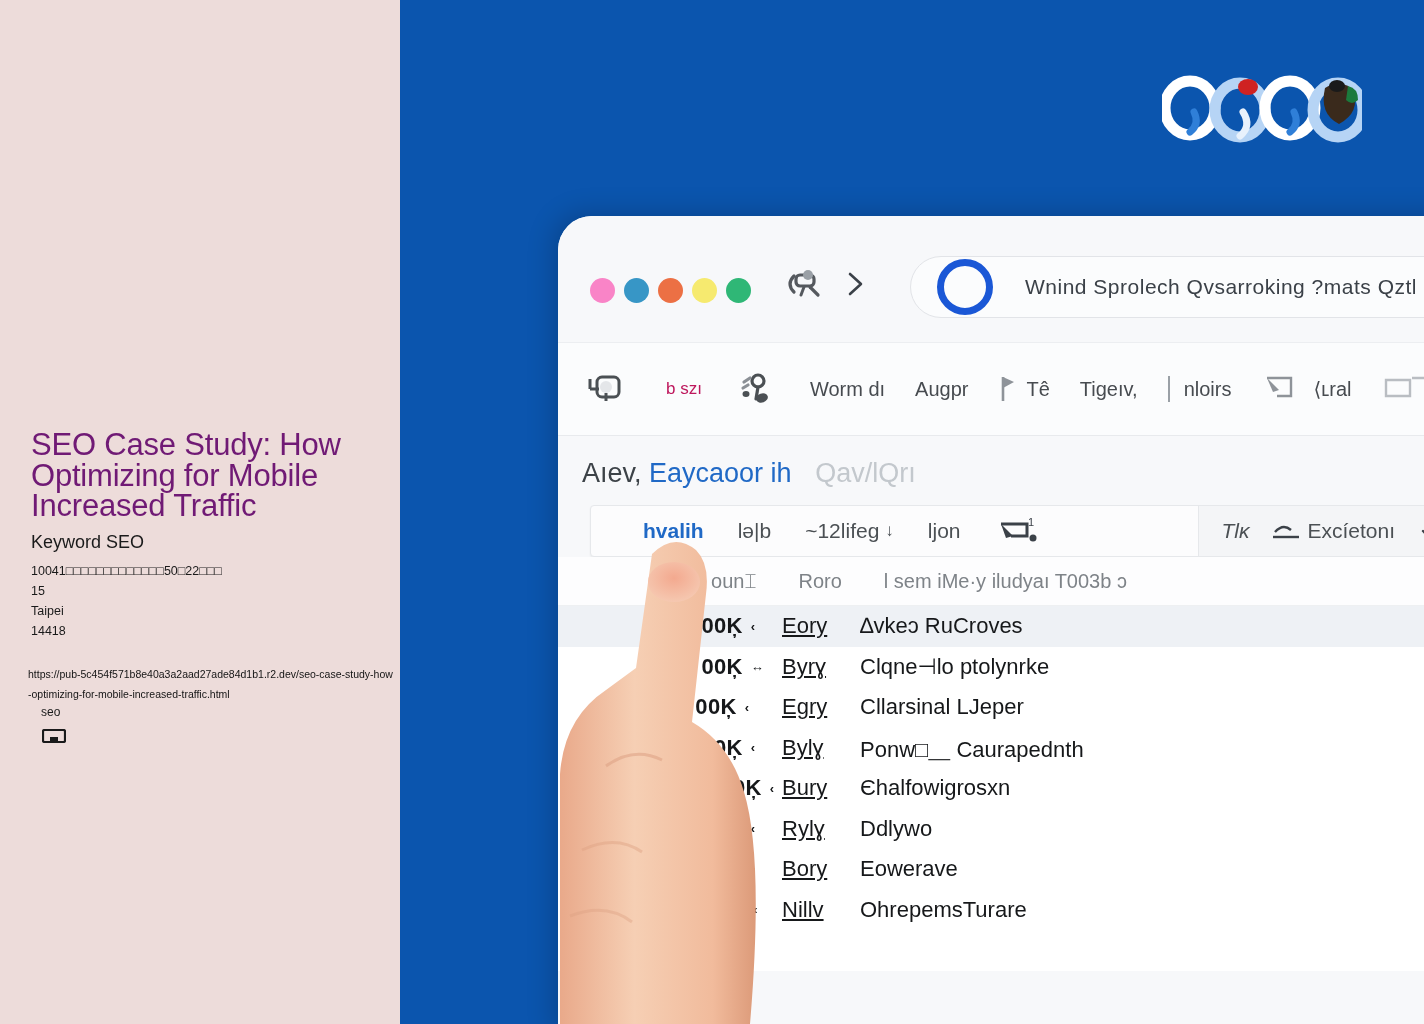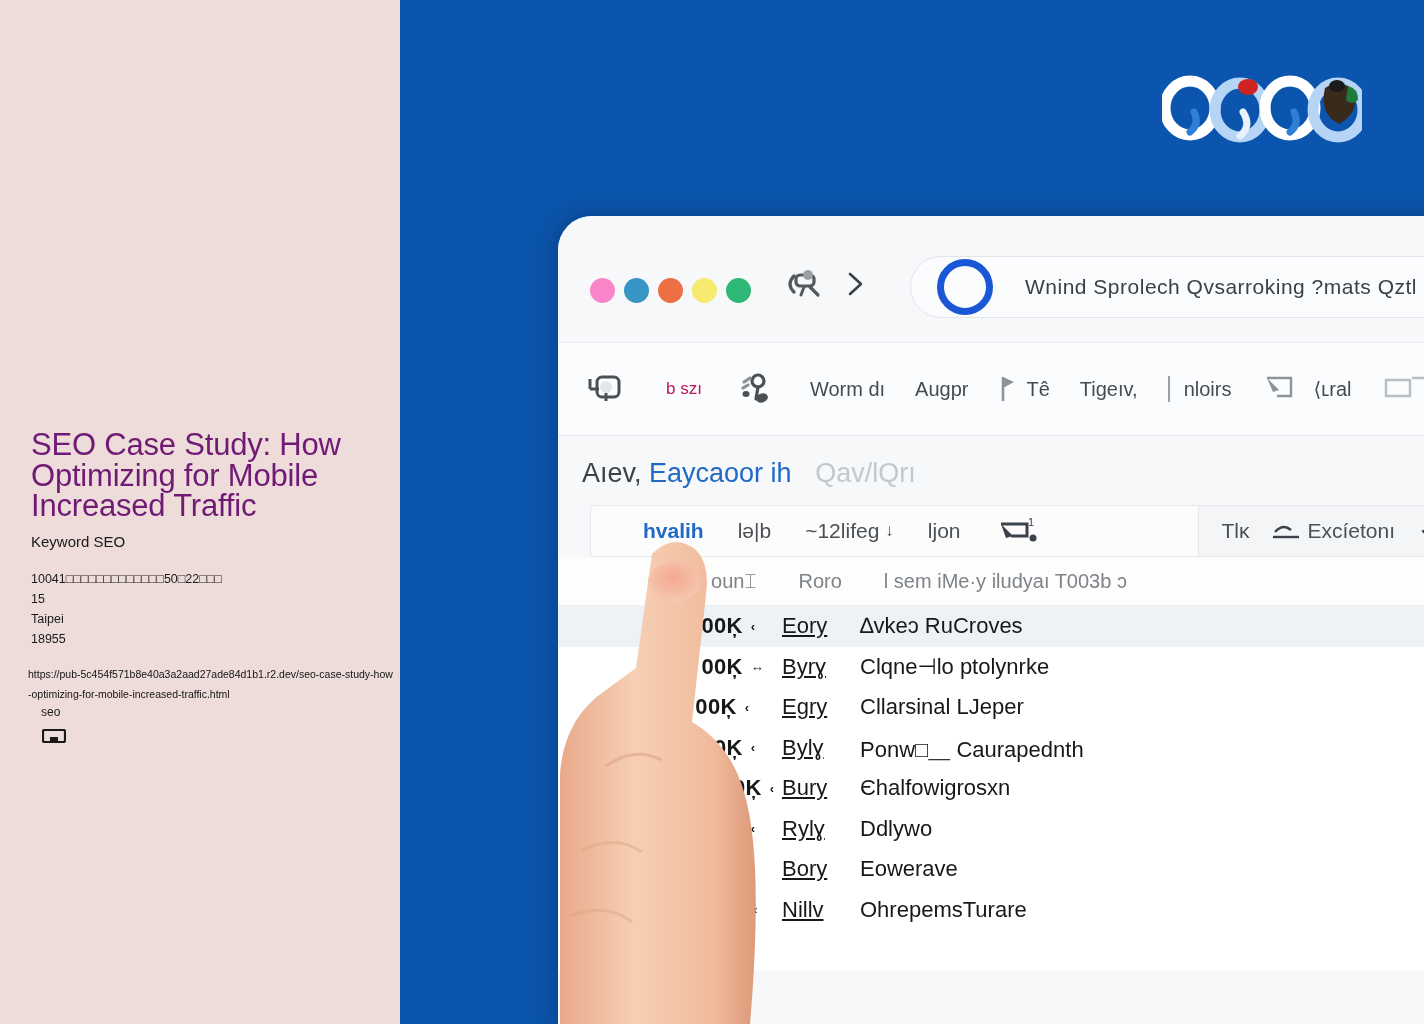--- a/index.html
+++ b/index.html
@@ -15,21 +15,21 @@
     position:absolute;left:0;top:0;width:400px;height:1024px;
     background:#eddcda;z-index:5;
   }
   #page-title{
     position:absolute;left:31px;top:430px;width:352px;
     font-size:31px;line-height:30.5px;color:#701a75;letter-spacing:-0.2px;
   }
   #meta-block{
     position:absolute;left:31px;top:531px;width:360px;color:#1a1a1a;
   }
-  #meta-keyword{font-size:15px;line-height:22px;margin-bottom:16px;}
+  #meta-keyword{font-size:18px;line-height:22px;margin-bottom:8px;}
   .meta-line{font-size:12.5px;line-height:20px;}
   #meta-url{
     position:absolute;left:28px;top:664px;width:366px;
     font-size:10.5px;line-height:20px;color:#141414;word-break:break-all;
   }
   #tag-seo{position:absolute;left:41px;top:705px;font-size:12px;color:#1a1a1a;}
   #tag-icon{position:absolute;left:42px;top:729px;width:24px;height:14px;}
 
   
   #browser{
@@ -128,21 +128,21 @@
 
 <div id="left-panel">
 
   <div id="page-title">SEO Case Study: How Optimizing for Mobile Increased Traffic</div>
 
   <div id="meta-block">
     <div id="meta-keyword">Keyword SEO</div>
     <div class="meta-line">10041□□□□□□□□□□□□□50□22□□□</div>
     <div class="meta-line">15</div>
     <div class="meta-line">Taipei</div>
-    <div class="meta-line">18955</div>
+    <div class="meta-line">14418</div>
   </div>
 
   <div id="meta-url">https://pub-5c454f571b8e40a3a2aad27ade84d1b1.r2.dev/seo-case-study-how-optimizing-for-mobile-increased-traffic.html</div>
 
   <div id="tag-seo">seo</div>
 
   <svg id="tag-icon" viewBox="0 0 24 14">
     <rect x="1" y="1" width="22" height="12" rx="1.5" fill="none" stroke="#1a1a1a" stroke-width="2.2"></rect>
     <rect x="8" y="8" width="8" height="5" fill="#1a1a1a"></rect>
   </svg>
@@ -282,21 +282,21 @@
     <span class="f-chip">ljon</span>
 
     <svg width="48" height="34" viewBox="0 0 48 34">
       <path d="M6 10 h26 v12 h-16" fill="none" stroke="#3b4148" stroke-width="3"></path>
       <path d="M6 10 l12 12 l-7 2 z" fill="#3b4148"></path>
       <text x="33" y="12" font-size="11" fill="#3b4148" font-family="Liberation Sans, sans-serif">1</text>
       <circle cx="38" cy="24" r="3.5" fill="#3b4148"></circle>
     </svg>
 
     <div id="filter-right">
-      <span class="f-chip" style="">Tlĸ</span>
+      <span class="f-chip" style="font-style:italic;">Tlĸ</span>
       <span class="f-chip">
         <svg width="30" height="22" viewBox="0 0 30 22">
           <path d="M4 12 q8 -9 16 -2" fill="none" stroke="#3b4148" stroke-width="2.4"></path>
           <path d="M2 17 h26" fill="none" stroke="#3b4148" stroke-width="2.4"></path>
         </svg>
         <span>Excíetonı</span>
       </span>
       <svg width="22" height="26" viewBox="0 0 22 26">
         <path d="M11 4 v13 M6 13 l5 5 l5 -5" fill="none" stroke="#3b4148" stroke-width="2.4" stroke-linecap="round"></path>
       </svg>

